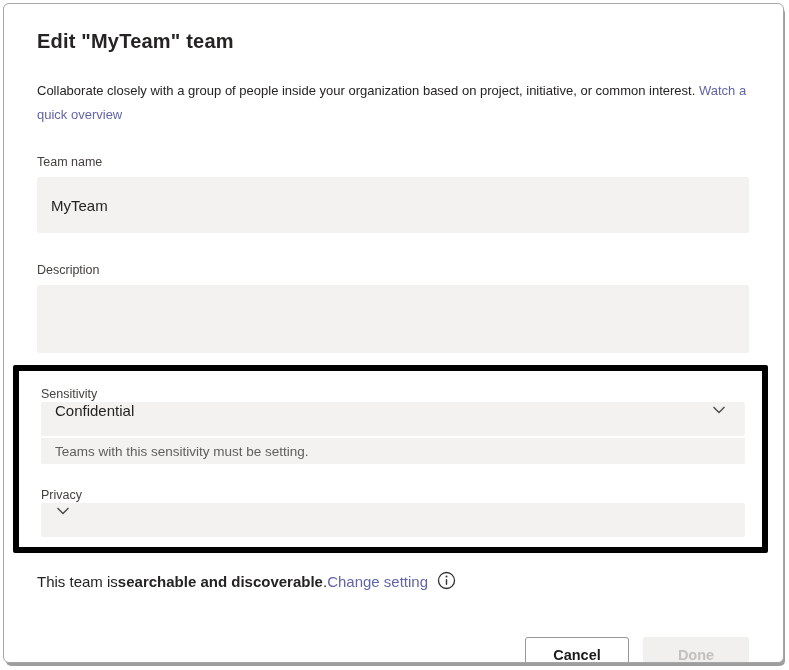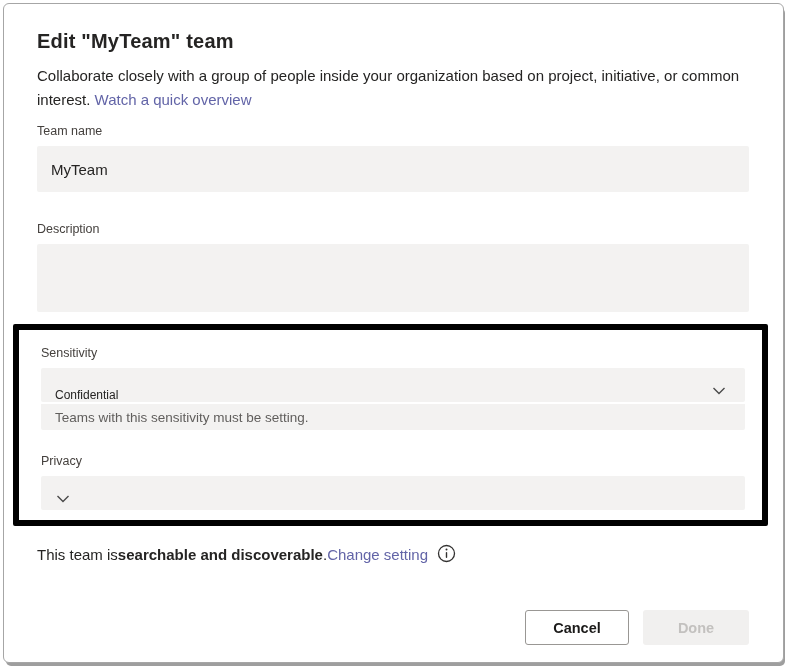--- a/index.html
+++ b/index.html
@@ -17,59 +17,58 @@
     overflow: hidden;
   }
 
   .title {
     margin-top: 24px;
     font-size: 20px; line-height: 26px; font-weight: 700;
     color: #252423; letter-spacing: .2px;
   }
 
   .subtitle {
-    margin-top: 10px;
-    font-size: 15px; line-height: 24px; color: #252423;
+    margin-top: 25px;
+    font-size: 13px; line-height: 24px; color: #252423;
   }
   a.link { color: #6264a7; text-decoration: none; cursor: pointer; }
 
   .field-label {
     display: block;
-    margin-top: 12px;
+    margin-top: 28px;
     font-size: 12.5px; line-height: 15px; color: #45413e;
   }
   .field-label.desc { margin-top: 30px; }
 
   .text-input {
     margin-top: 7px;
-    width: 100%; height: 46px;
+    width: 100%; height: 56px;
     background: #f3f2f1; border: none; border-radius: 2px;
     font-family: "Liberation Sans", sans-serif;
     font-size: 15px; color: #252423;
     padding: 0 14px;
     outline: none; display: block;
   }
   textarea.text-input { height: 68px; resize: none; padding-top: 10px; }
 
   .red-box {
     margin: 12px -19px 0 -24px;
     border: 6px solid #000000;
     border-radius: 2px;
     padding: 16px 17px 10px 22px;
   }
   .red-box .field-label { margin-top: 0; }
   .red-box .field-label.privacy { margin-top: 24px; }
 
   .dropdown {
-    margin-top: 7px;
     height: 34px;
     background: #f3f2f1; border-radius: 2px;
-    display: flex; align-items: flex-end; justify-content: space-between;
+    display: flex; align-items: flex-start; justify-content: space-between;
     padding: 0 14px;
-    font-size: 12px; color: #252423;
+    font-size: 15px; color: #252423;
     cursor: pointer;
   }
   .chev { flex: 0 0 auto; margin-right: 4px; }
 
   .helper-strip {
     margin-top: 2px;
     height: 26px;
     background: #f3f2f1;
     display: flex; align-items: center;
     padding: 0 14px;

